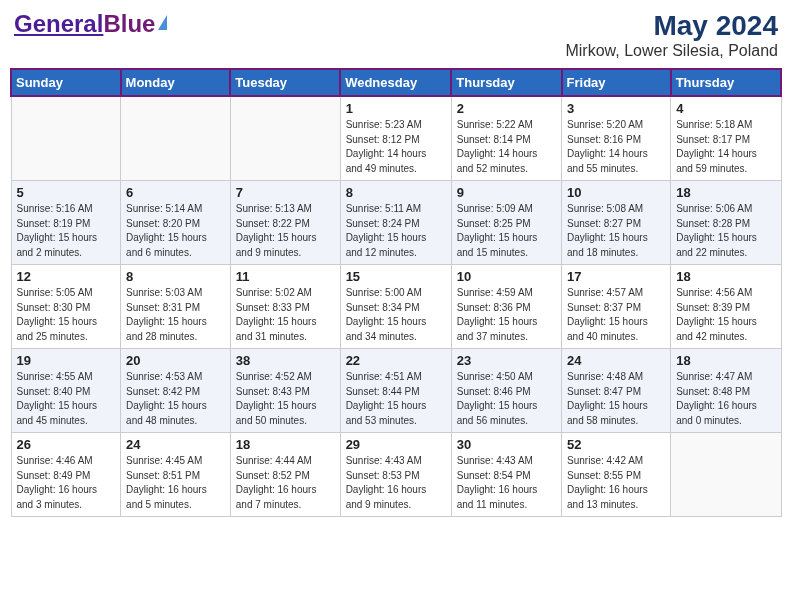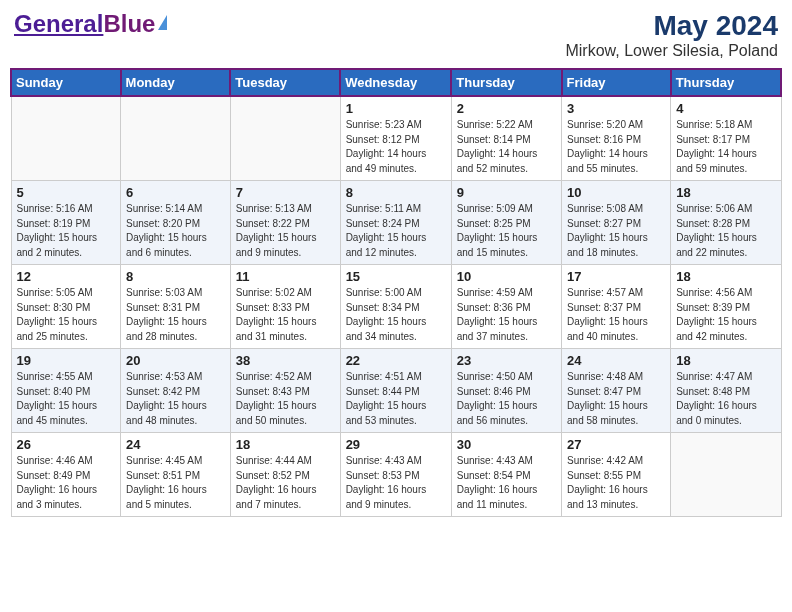--- a/index.html
+++ b/index.html
@@ -259,19 +259,19 @@
         </td>
         <td>
           <div class="day-number">29</div>
           <div class="day-info">Sunrise: 4:43 AM<br>Sunset: 8:53 PM<br>Daylight: 16 hours<br>and 9 minutes.</div>
         </td>
         <td>
           <div class="day-number">30</div>
           <div class="day-info">Sunrise: 4:43 AM<br>Sunset: 8:54 PM<br>Daylight: 16 hours<br>and 11 minutes.</div>
         </td>
         <td>
-          <div class="day-number">27</div>
+          <div class="day-number">52</div>
           <div class="day-info">Sunrise: 4:42 AM<br>Sunset: 8:55 PM<br>Daylight: 16 hours<br>and 13 minutes.</div>
         </td>
         <td class="empty-cell"></td>
       </tr>
     </tbody>
 </table>
 
 </body></html>

